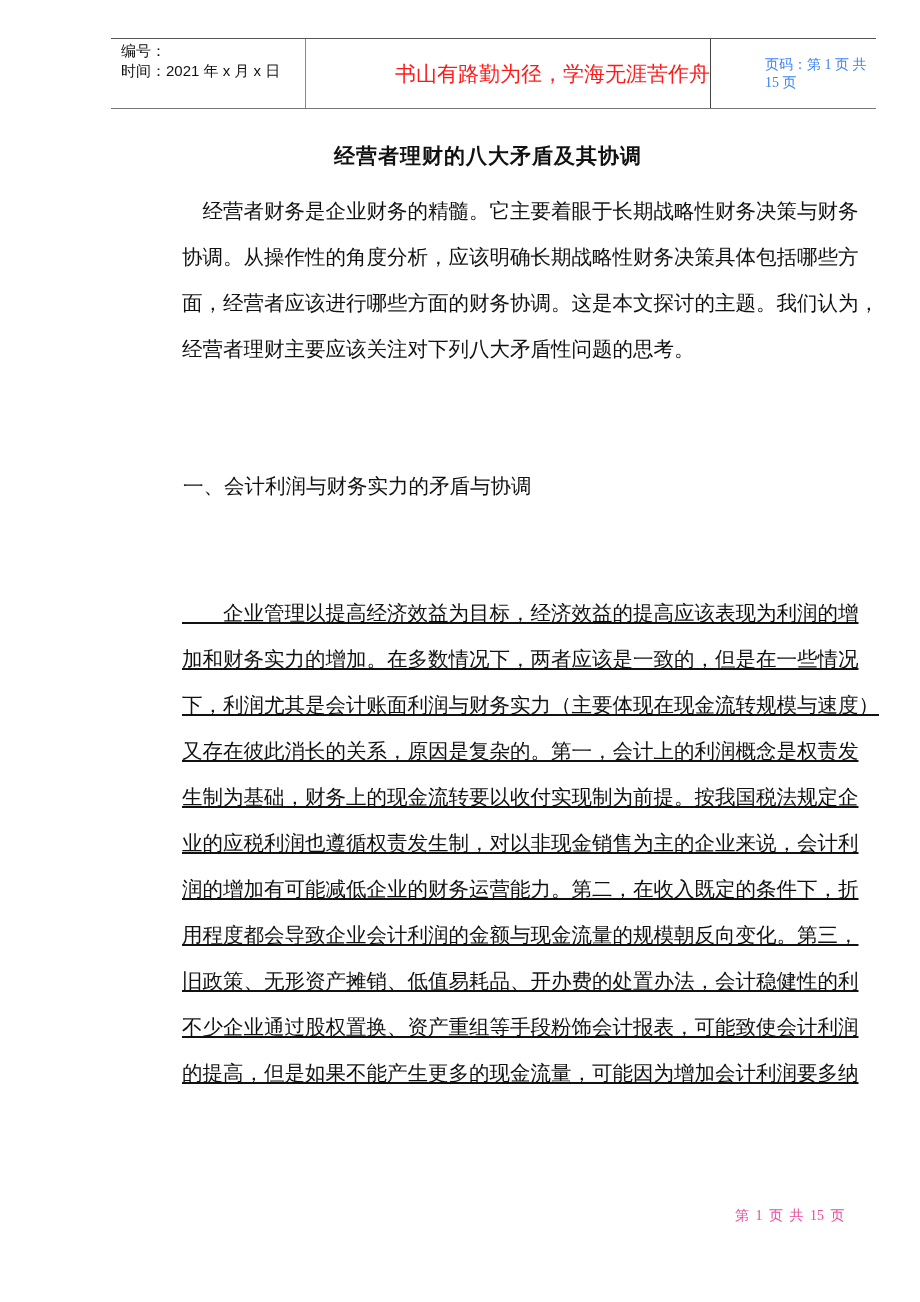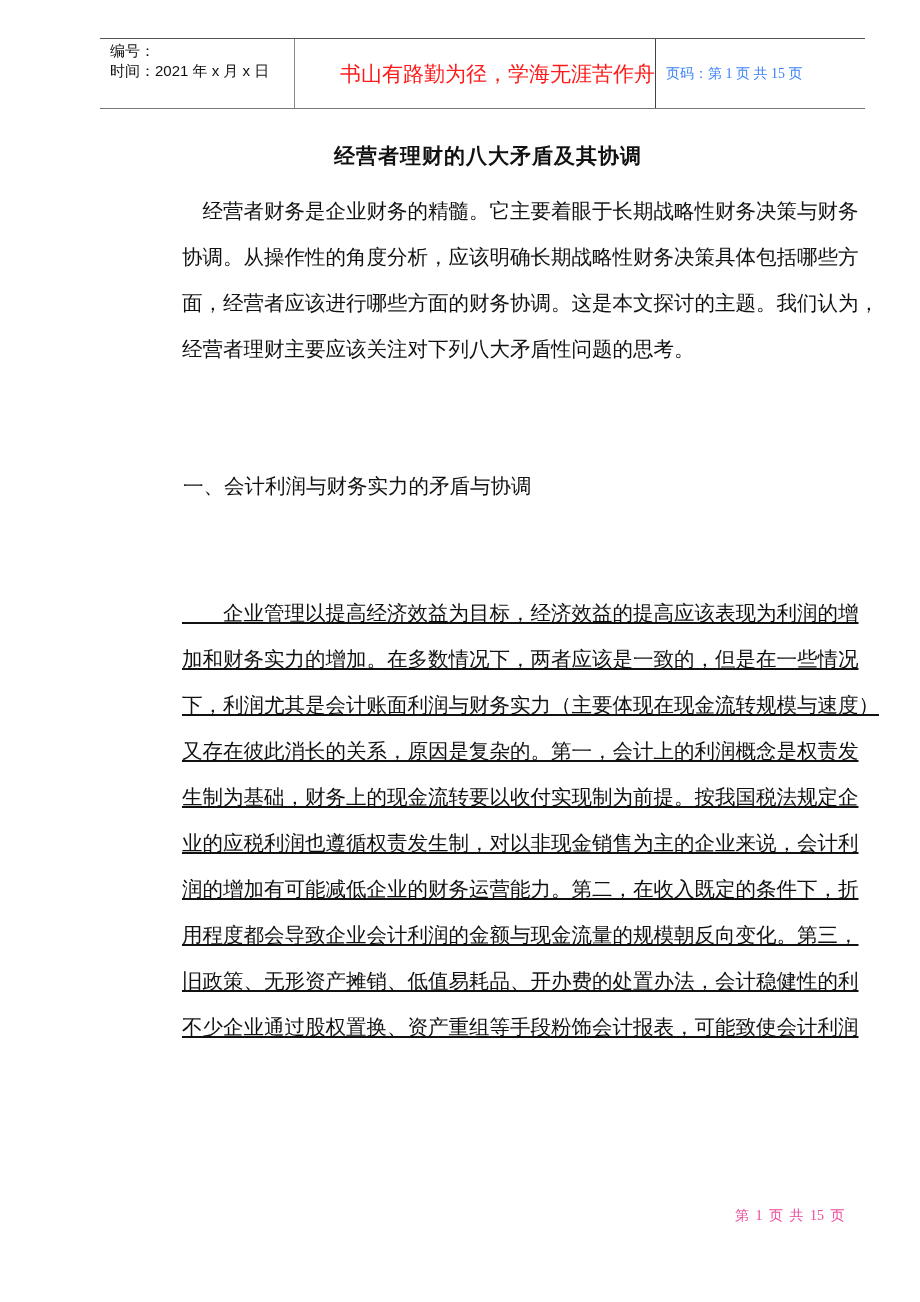--- a/index.html
+++ b/index.html
@@ -1,19 +1,19 @@
 <!DOCTYPE html>
 <html><head>
 <meta charset="utf-8">
 <style>
   html, body { margin: 0; padding: 0; background: #ffffff; }
   body { width: 920px; height: 1302px; position: relative; overflow: hidden;
          font-family: "Liberation Serif", "DejaVu Serif", serif; color: #111; }
-  .hdr { position: absolute; left: 100px; top: 38px; width: 765px; height: 69px;
-         border-top: 1px solid #555; border-bottom: 1px solid #777; display: flex; }
+  .hdr { position: absolute; left: 111px; top: 38px; width: 765px; height: 69px;
+         border-top: 1px solid #555; border-bottom: 1px solid #777; display: flex; gap: 44px; }
   .hdr-cell { height: 100%; box-sizing: border-box; }
   .hdr-left { width: 195px; border-right: 1px solid #888; padding: 2px 0 0 10px;
               font-family: "Liberation Sans", "DejaVu Sans", sans-serif; font-size: 15px; line-height: 20px; color: #111; }
   .hdr-mid { width: 361px; border-right: 1px solid #444; display: flex; align-items: center; justify-content: flex-end;
              color: #ff1a1a; font-size: 21px; font-family: "DejaVu Sans", "Liberation Sans", sans-serif; }
   .hdr-right { flex: 1; display: flex; align-items: center; padding-left: 10px;
                font-size: 14px; font-family: Liberation Serif, serif; color: #3b82f6; }
   .title { position: absolute; top: 142px; left: 0; width: 920px; text-align: center;
            font-size: 21px; font-weight: bold; letter-spacing: 1px; padding-left: 28px; }
   .para { position: absolute; left: 140px; width: 710px; font-size: 20.5px;
@@ -54,15 +54,16 @@
   <span class="line">　　企业管理以提高经济效益为目标，经济效益的提高应该表现为利润的增</span>
   <span class="line">加和财务实力的增加。在多数情况下，两者应该是一致的，但是在一些情况</span>
   <span class="line">下，利润尤其是会计账面利润与财务实力（主要体现在现金流转规模与速度）</span>
   <span class="line">又存在彼此消长的关系，原因是复杂的。第一，会计上的利润概念是权责发</span>
   <span class="line">生制为基础，财务上的现金流转要以收付实现制为前提。按我国税法规定企</span>
   <span class="line">业的应税利润也遵循权责发生制，对以非现金销售为主的企业来说，会计利</span>
   <span class="line">润的增加有可能减低企业的财务运营能力。第二，在收入既定的条件下，折</span>
   <span class="line">用程度都会导致企业会计利润的金额与现金流量的规模朝反向变化。第三，</span>
   <span class="line">旧政策、无形资产摊销、低值易耗品、开办费的处置办法，会计稳健性的利</span>
   <span class="line">不少企业通过股权置换、资产重组等手段粉饰会计报表，可能致使会计利润</span>
+  <span class="line">的提高，但是如果不能产生更多的现金流量，可能因为增加会计利润要多纳</span>
 </div>
 
 <div class="footer">第 1 页 共 15 页</div>
 
 </body></html>

